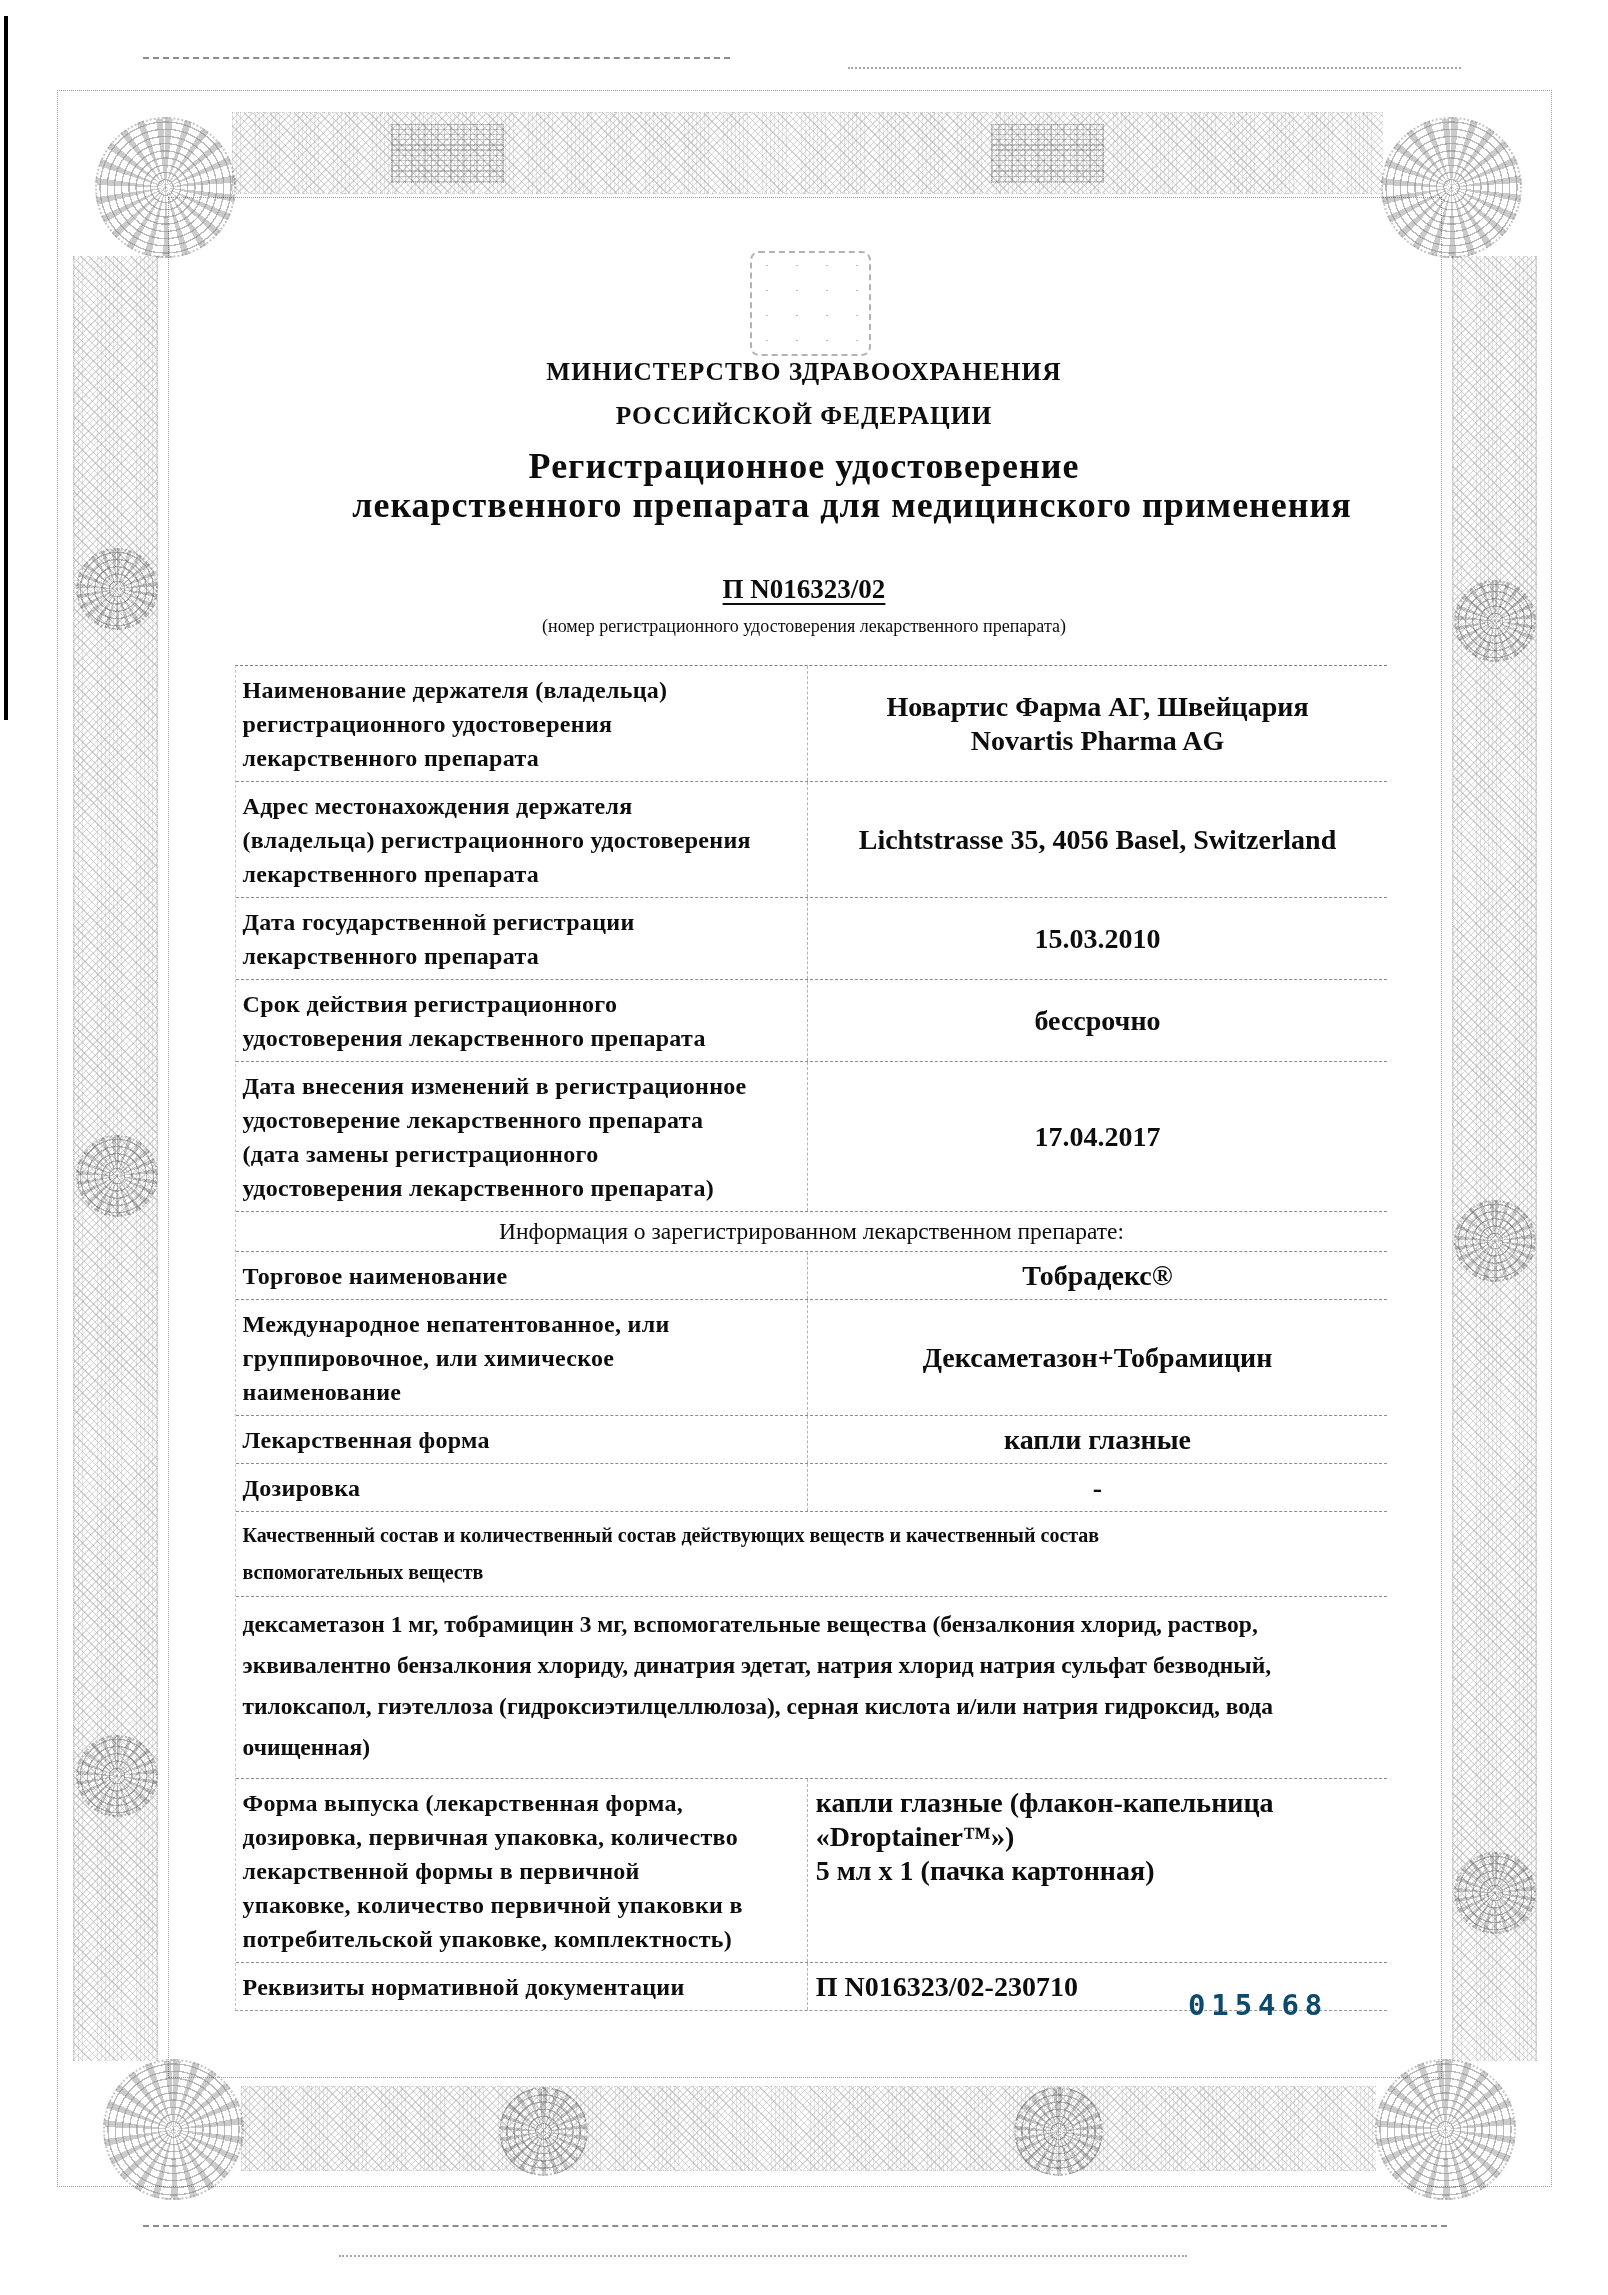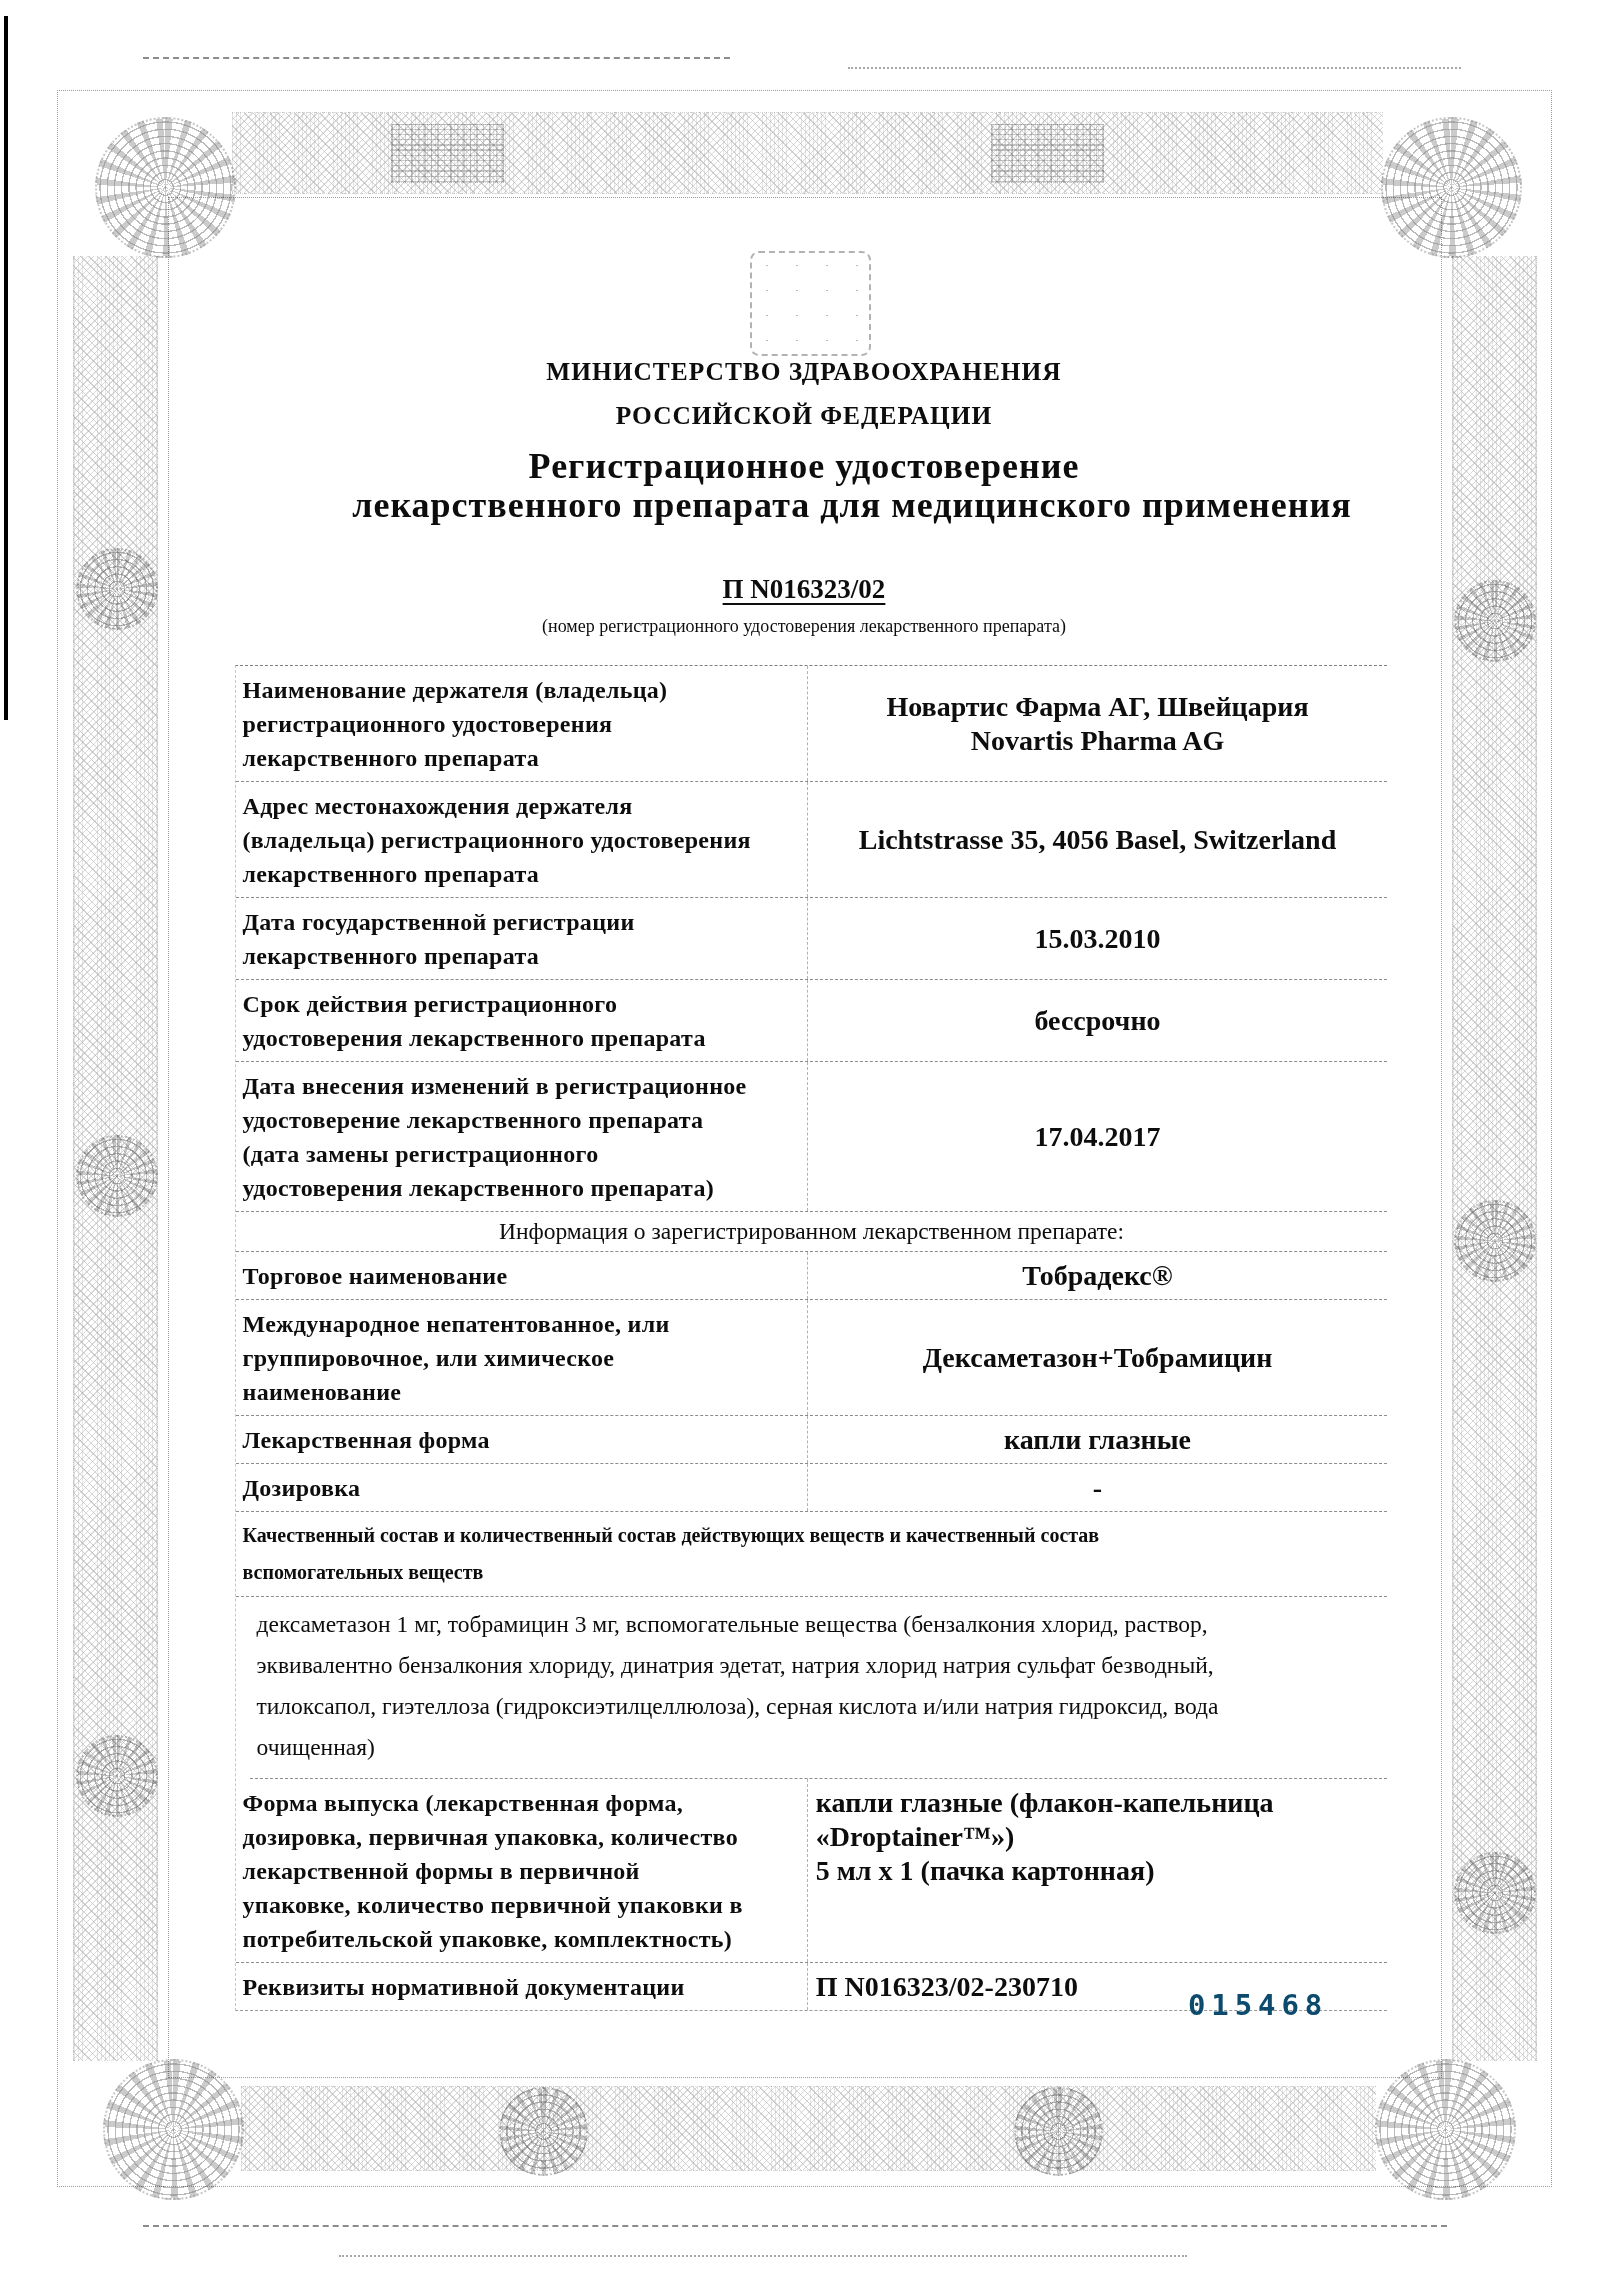--- a/index.html
+++ b/index.html
@@ -83,21 +83,21 @@
     font-size:28px;font-weight:700;line-height:34px;
     padding:6.5px 7.8px;
   }
   .cell-value.light{font-weight:600;}
   .cell-value.topleft{align-items:flex-start;justify-content:flex-start;text-align:left;font-weight:600;}
   .row-fullwidth{display:block;border-bottom:1.3px dashed rgba(0,0,0,.45);box-sizing:border-box;}
   .section-head{
     text-align:center;font-size:23.5px;font-weight:400;line-height:39px;
   }
   .comp-head{font-size:20px;font-weight:700;line-height:37px;padding:5.2px 6.5px;}
-  .comp-body{font-size:23.5px;font-weight:400;line-height:41px;padding:6.5px 6.5px 10.4px 6.5px;margin-left:14px;}
+  .comp-body{font-size:23.5px;font-weight:700;line-height:41px;padding:6.5px 6.5px 10.4px 6.5px;}
 
   .serial{
     position:absolute;left:1188px;top:1988px;
     font-family:"DejaVu Sans Mono", monospace;
     font-size:29px;font-weight:600;letter-spacing:5.9px;color:#0c4a6e;
   }
 </style>
 </head>
 <body>
 

